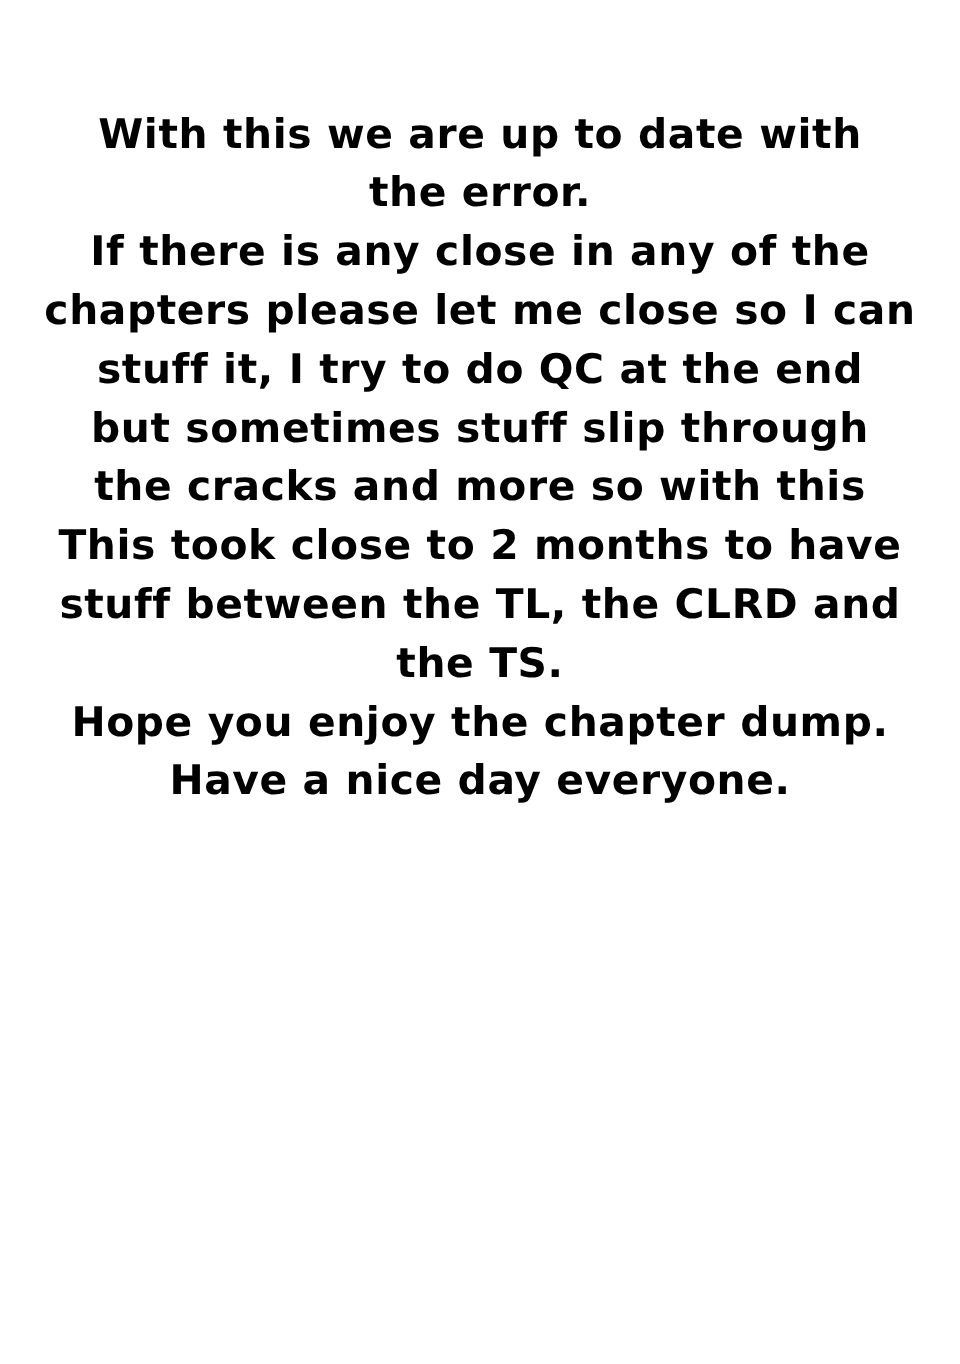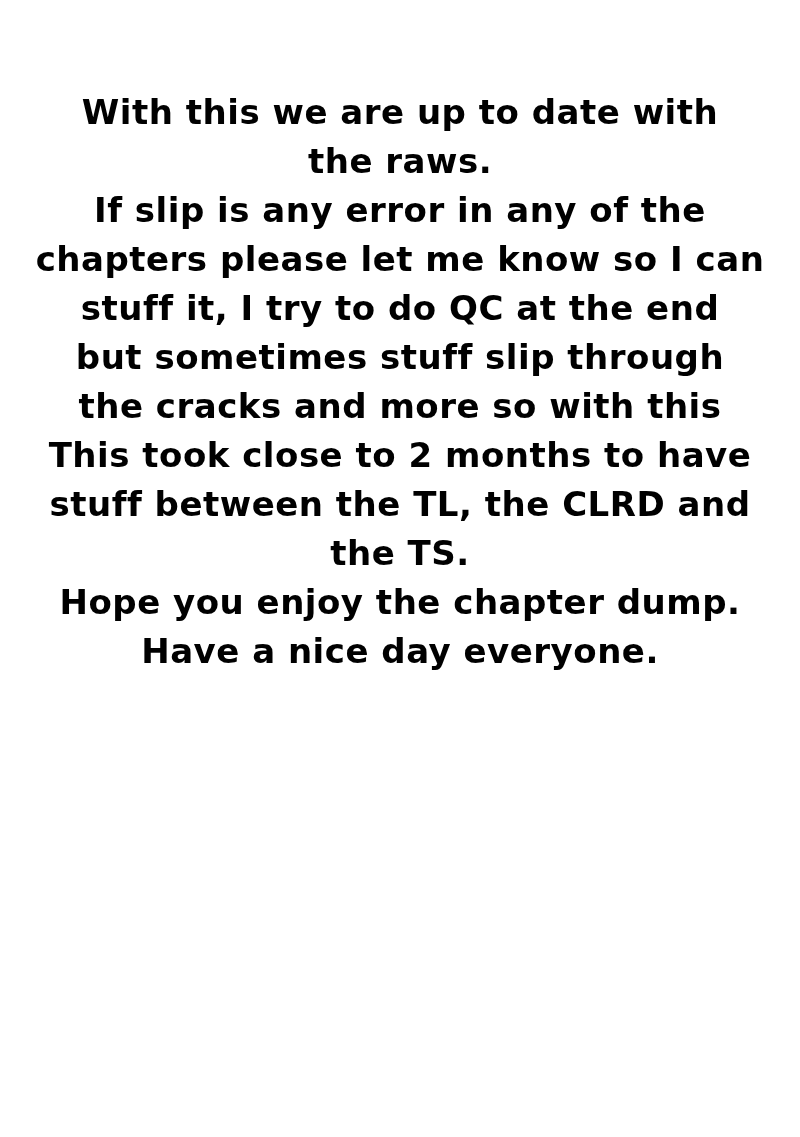--- a/index.html
+++ b/index.html
@@ -35,26 +35,26 @@
   .gap-xl { margin-top: 104px; }
   .gap-md { margin-top: 49px; }
 </style>
 </head>
 <body>
 
 <main class="page">
 
   <p class="para">
     <span class="line">With this we are up to date with</span>
-    <span class="line">the raws.</span>
+    <span class="line">the error.</span>
   </p>
 
   <p class="para gap-xl">
-    <span class="line">If slip is any error in any of the</span>
-    <span class="line">chapters please let me know so I can</span>
+    <span class="line">If there is any close in any of the</span>
+    <span class="line">chapters please let me close so I can</span>
     <span class="line">stuff it, I try to do QC at the end</span>
     <span class="line">but sometimes stuff slip through</span>
     <span class="line">the cracks and more so with this</span>
   </p>
 
   <p class="para gap-md">
     <span class="line">This took close to 2 months to have</span>
     <span class="line">stuff between the TL, the CLRD and</span>
     <span class="line">the TS.</span>
   </p>

